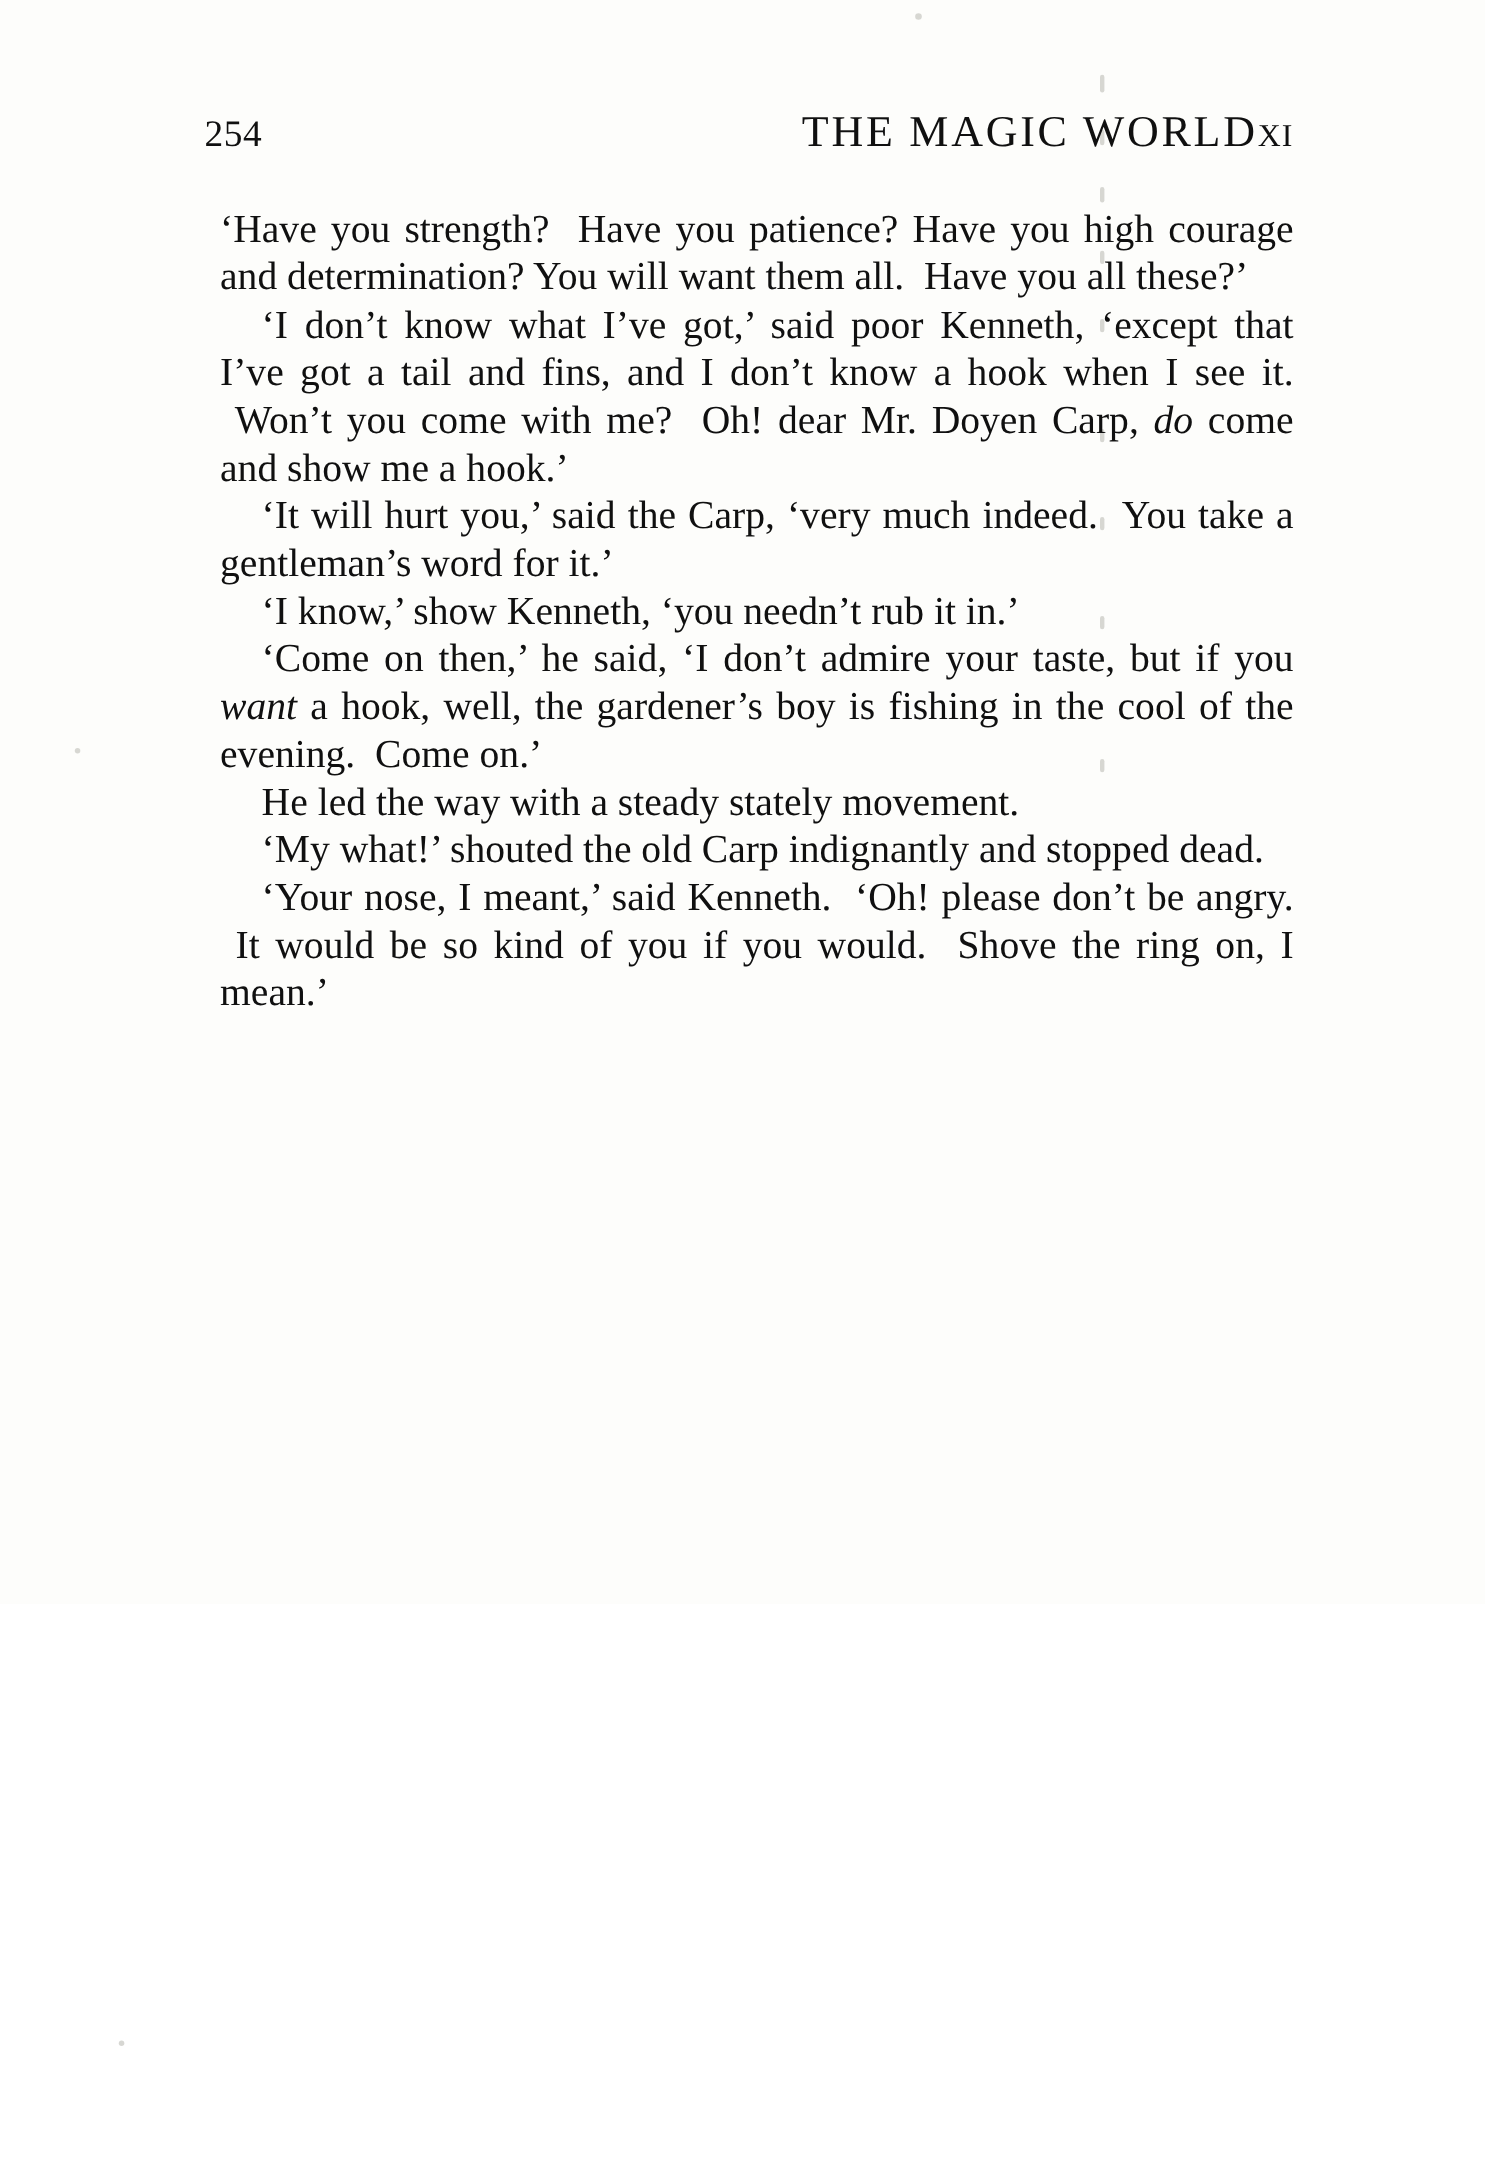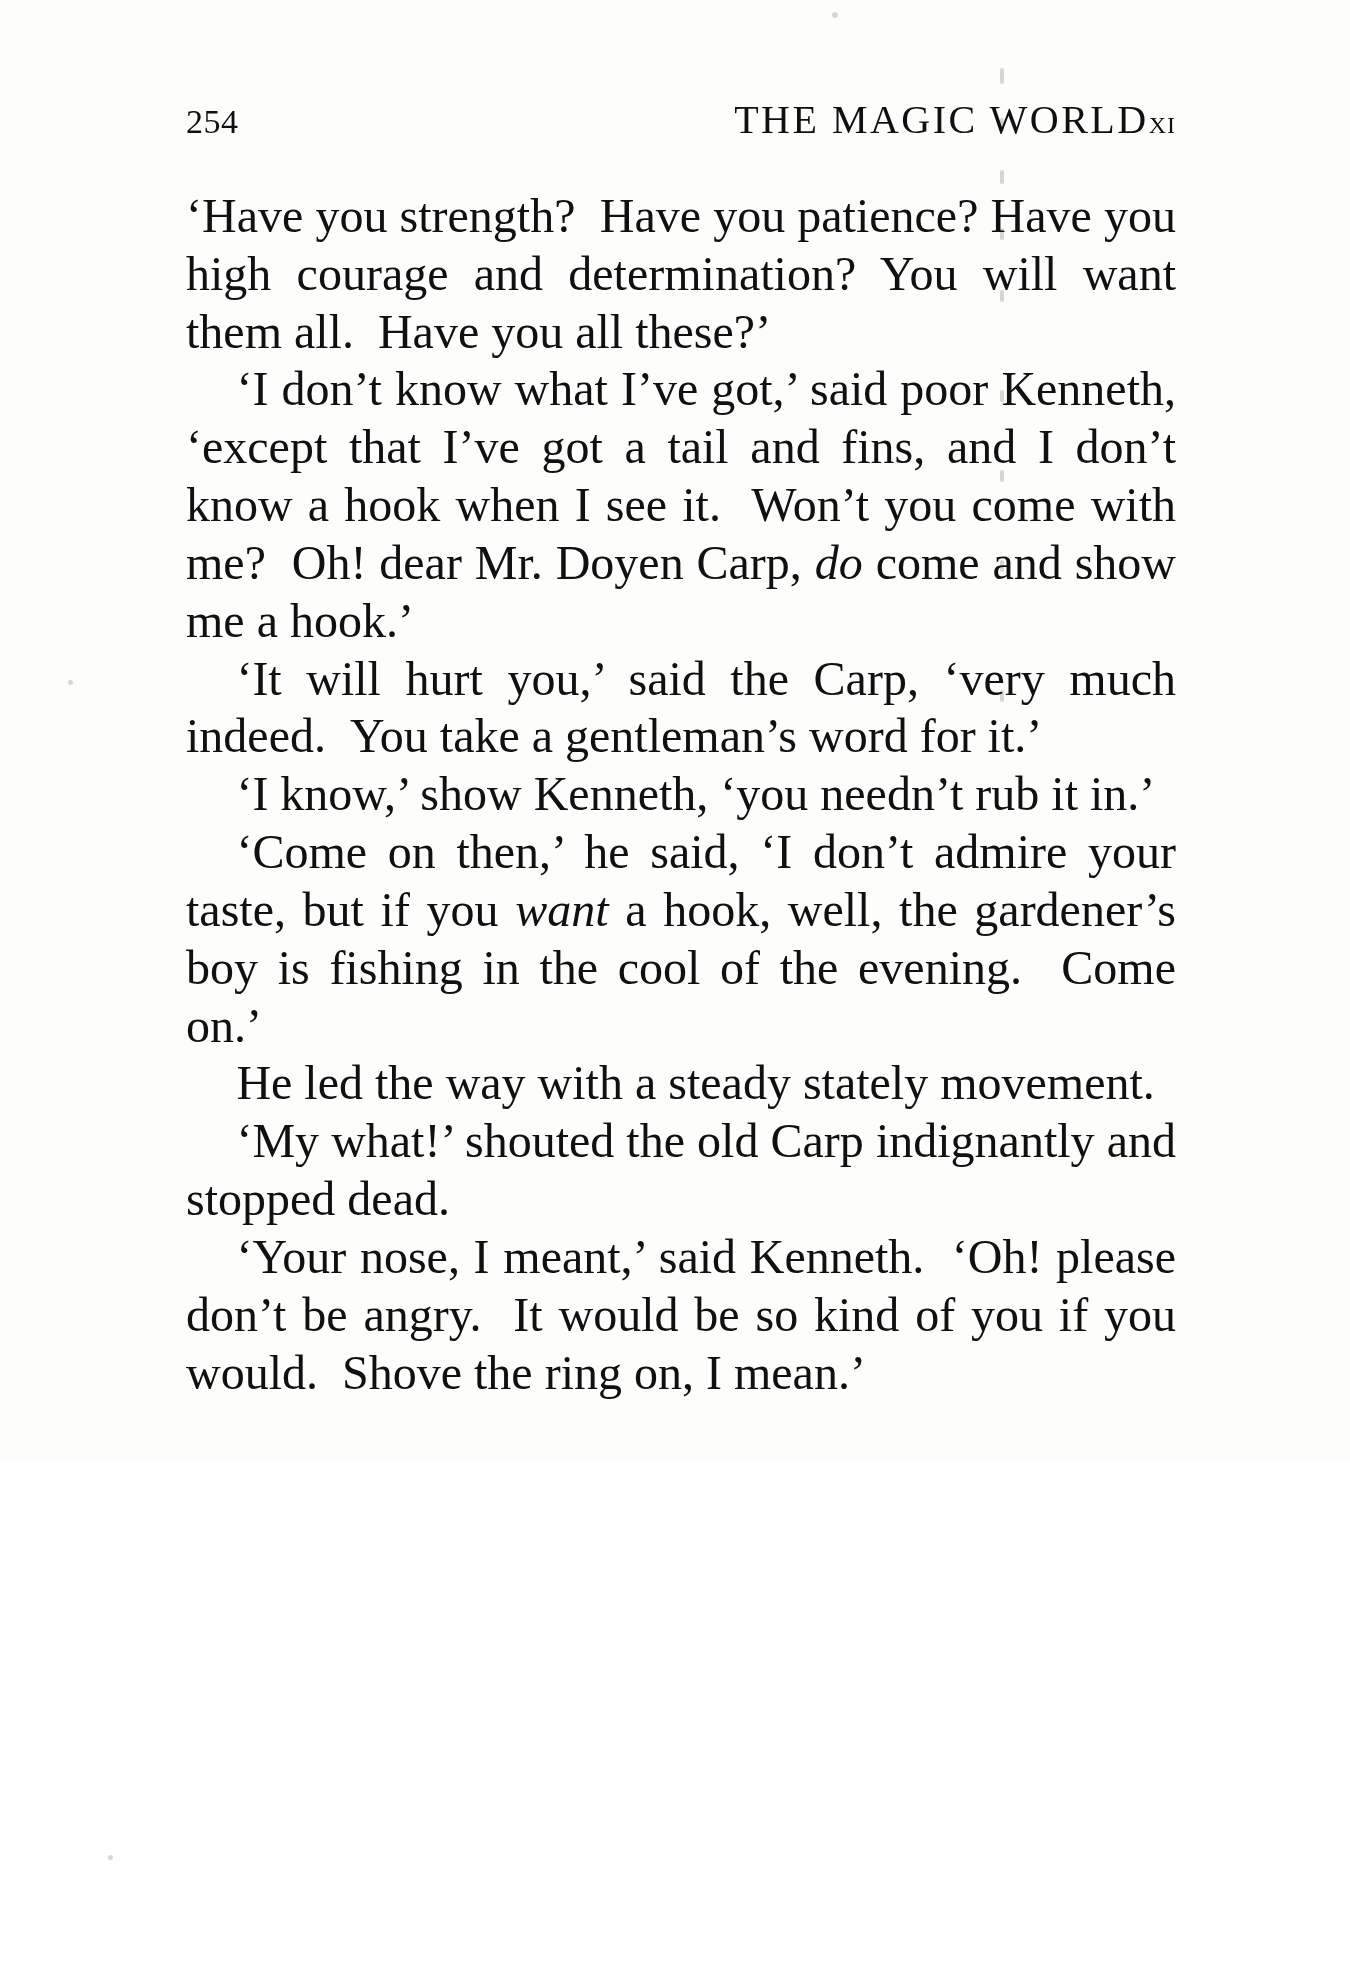--- a/index.html
+++ b/index.html
@@ -52,29 +52,30 @@
     letter-spacing: .5px;
     font-family: "Liberation Serif", serif;
   }
   .book-title {
     font-size: 40px;
     letter-spacing: 2.5px;
     text-align: right;
     flex: 1;
   }
   .chapter-num {
-    font-size: 24px;
+    font-size: 29px;
     letter-spacing: 1px;
   }
 
   .body-text {
-    font-size: 48px;
+    font-size: 36px;
     line-height: 1.205;
     text-align: justify;
     text-justify: inter-word;
+    margin-left: 14px;
   }
   .body-text p {
     margin: 0;
     text-indent: 2.1ch;
   }
   .body-text p.noindent {
     text-indent: 0;
   }
   .body-text em {
     font-style: italic;

